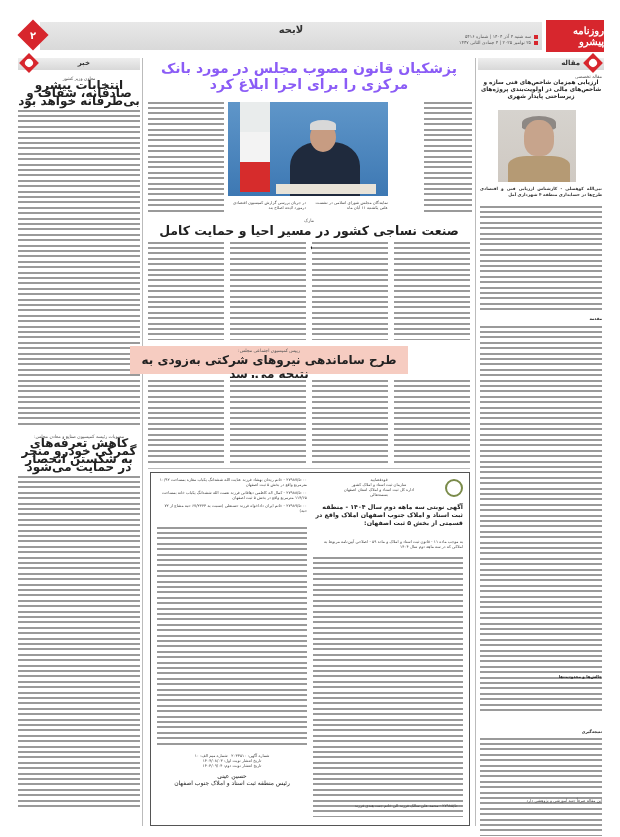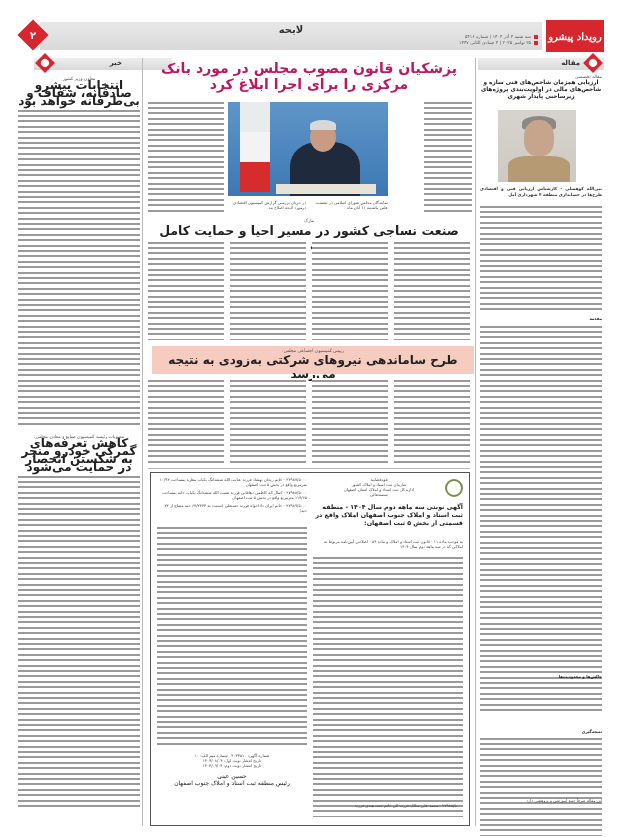--- a/index.html
+++ b/index.html
@@ -17,21 +17,21 @@
 
   .col-head { position: absolute; height: 12px; background: linear-gradient(#eee,#d8d8d8); }
   .col-head .lbl { position: absolute; top: 1px; font-size: 7px; font-weight: bold; color: #333; }
   .col-head .badge { position: absolute; top: -2px; width: 14px; height: 14px; background: #d7262d; transform: rotate(45deg); }
   .col-head .badge i { position:absolute; left:3px; top:3px; width:8px; height:8px; background:#fff; border-radius:50%; }
 
   .txt { font-size: 4px; line-height: 5.4px; color: #444; text-align: justify; overflow: hidden; }
   .filler { background: repeating-linear-gradient(#fff 0 1.6px, #9a9a9a 1.6px 3.6px, #fff 3.6px 5.4px); }
   .kicker { font-size: 4.5px; color: #555; text-align: center; }
   .h-small { font-size: 12px; font-weight: bold; text-align: center; line-height: 8px; color: #222; }
-  .h-main { font-size: 14px; font-weight: bold; text-align: center; line-height: 16px; color: #be185d; }
+  .h-main { font-size: 14px; font-weight: bold; text-align: center; line-height: 16px; color: #8b5cf6; }
   .h-mid { font-size: 12.5px; font-weight: bold; text-align: center; color: #222; }
   .vrule { position: absolute; width: 1px; background: #bbb; }
   .hrule { position: absolute; height: 1px; background: #bbb; }
   .abs { position: absolute; }
   .caption { font-size: 4px; line-height: 5px; color: #444; }
 
   
   .portrait { background: linear-gradient(#d6d3ce, #cfc9c2); overflow: hidden; }
   .portrait .face { position:absolute; left: 26px; top: 10px; width: 30px; height: 36px; background: #c7a48c; border-radius: 45% 45% 40% 40%; }
   .portrait .hair { position:absolute; left: 24px; top: 6px; width: 34px; height: 14px; background: #8d8884; border-radius: 50% 50% 20% 20%; }
@@ -49,21 +49,21 @@
   .pink-head { position: absolute; background: #f6ccc1; }
   .ad-box { position: absolute; border: 1px solid #555; background: #fff; }
   .logo-ad { position:absolute; width: 18px; height: 18px; border-radius: 50%; border: 2px solid #7a8b4a; }
 </style>
 </head>
 <body>
 
 <div class="page">
 
   <div class="header">
-    <div class="masthead">رویداد پیشرو</div>
+    <div class="masthead">روزنامه پیشرو</div>
     <div class="header-bar">
       <div class="section-title">لایحه</div>
       <div class="dateline">
         <div><span class="sq"></span><span>سه شنبه ۴ آذر ۱۴۰۴ | شماره ۵۴۱۶</span></div>
         <div><span class="sq"></span><span>۲۵ نوامبر ۲۰۲۵ | ۴ جمادی الثانی ۱۴۴۷</span></div>
       </div>
     </div>
     <div class="page-num">
         <span>۲</span>
       </div>
@@ -86,21 +86,21 @@
     <div class="txt" style="position:absolute; top:112px; right:0; width:122px; font-weight:bold; font-size:4.3px; line-height:5.6px; color:#333;">نبی‌الله کوهسلی - کارشناس ارزیابی فنی و اقتصادی طرح‌ها در حسابداری منطقه ۴ شهرداری آمل</div>
     <div class="filler abs" style="top:130px; right:0; width:122px; height:110px;"></div>
     <div class="txt abs" style="top:242px; right:0; width:60px; font-weight:bold; color:#222;">مقدمه</div>
     <div class="filler abs" style="top:250px; right:0; width:122px; height:390px;"></div>
     <div class="txt abs" style="top:600px; right:0; width:80px; font-weight:bold; color:#222;">چالش‌ها و محدودیت‌ها</div>
     <div class="txt abs" style="top:655px; right:0; width:80px; font-weight:bold; color:#222;">نتیجه‌گیری</div>
     <div class="filler abs" style="top:662px; right:0; width:122px; height:100px;"></div>
   </div>
   <div class="vrule" style="right:128px; top:40px; height:768px;"></div>
 
-  <div class="col-head" style="left:16px; top:40px; width:138px;">
+  <div class="col-head" style="left:0; top:40px; width:122px;">
     <div class="badge" style="left:4px;">
         <i></i>
       </div>
     <div class="lbl" style="right:50px;">خبر</div>
   </div>
   <div class="abs" style="left:0; top:58px; width:122px;">
     <div class="kicker">معاون وزیر کشور</div>
     <div class="h-small">انتخابات پیشرو صادقانه، شفاف و بی‌طرفانه خواهد بود</div>
     <div class="filler" style="height:318px; margin-top:3px;"></div>
     <div class="kicker" style="margin-top:8px;">مصوبات رئیسه کمیسیون صنایع و معادن مجلس:</div>
@@ -130,21 +130,21 @@
 
   <div class="abs" style="left:130px; top:200px; width:322px;">
     <div class="kicker">مارک</div>
     <div class="h-mid">صنعت نساجی کشور در مسیر احیا و حمایت کامل دولت است</div>
   </div>
   <div class="filler abs" style="left:130px; top:222px; width:76px; height:100px;"></div>
   <div class="filler abs" style="left:212px; top:222px; width:76px; height:100px;"></div>
   <div class="filler abs" style="left:294px; top:222px; width:76px; height:100px;"></div>
   <div class="filler abs" style="left:376px; top:222px; width:76px; height:100px;"></div>
 
-  <div class="pink-head" style="left:134px; top:328px; width:322px; height:28px;">
+  <div class="pink-head" style="left:112px; top:328px; width:278px; height:28px;">
     <div class="kicker" style="margin-top:2px;">رییس کمیسیون اجتماعی مجلس:</div>
     <div class="h-mid" style="font-size:12px;">طرح ساماندهی نیروهای شرکتی به‌زودی به نتیجه می‌رسد</div>
   </div>
   <div class="filler abs" style="left:130px; top:360px; width:76px; height:86px;"></div>
   <div class="filler abs" style="left:212px; top:360px; width:76px; height:86px;"></div>
   <div class="filler abs" style="left:294px; top:360px; width:76px; height:86px;"></div>
   <div class="filler abs" style="left:376px; top:360px; width:76px; height:86px;"></div>
   <div class="hrule" style="left:130px; top:450px; width:322px;"></div>
 
   <div class="ad-box" style="left:132px; top:454px; width:320px; height:354px;">

